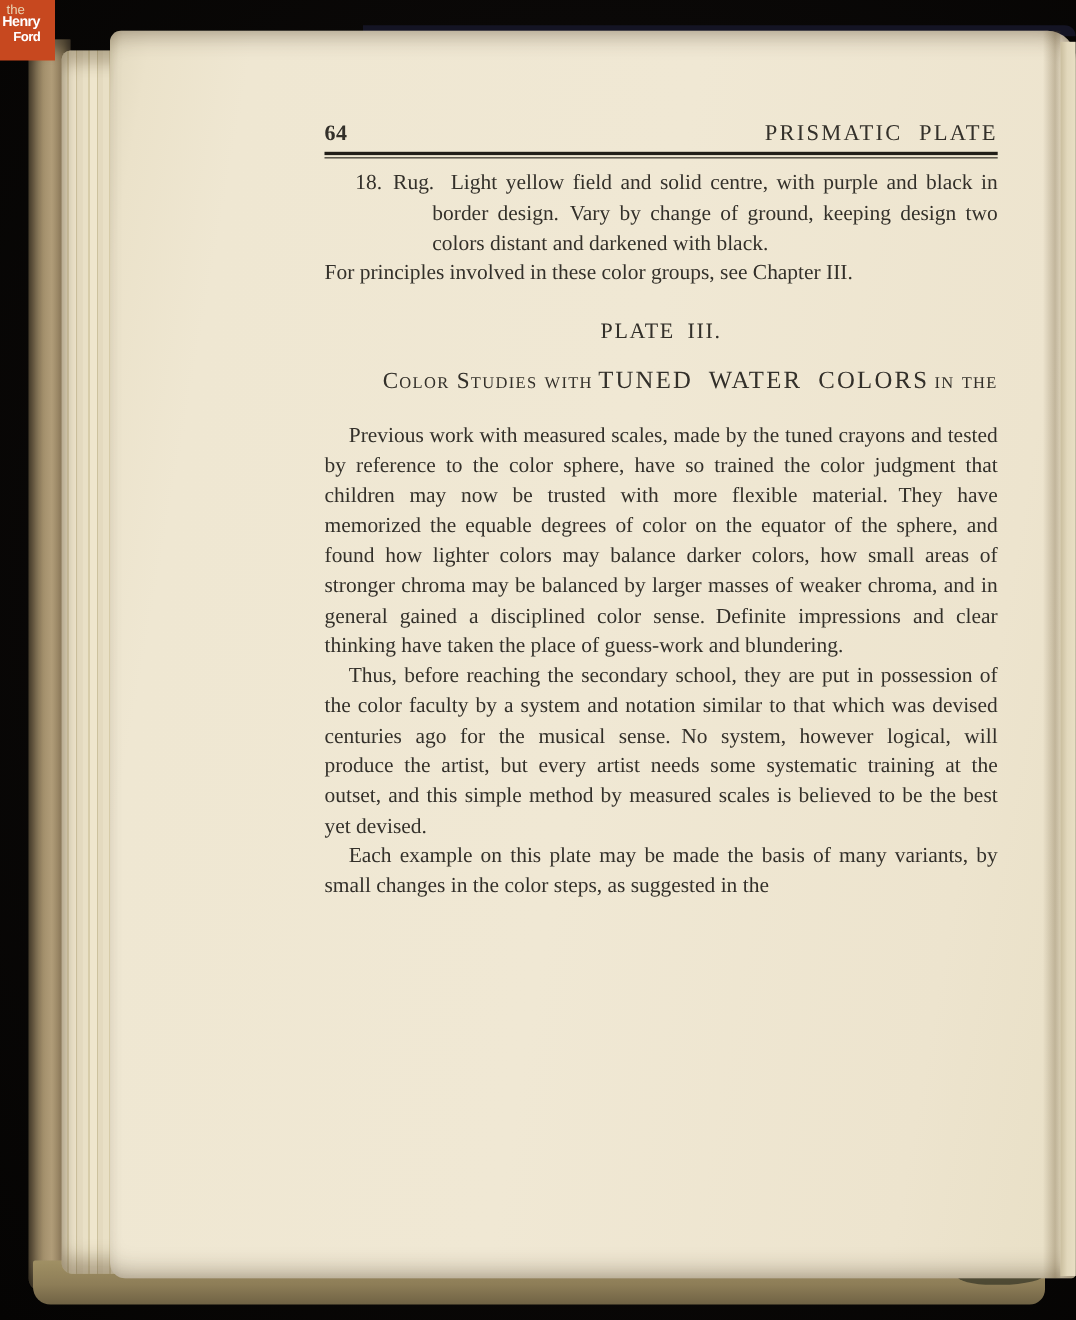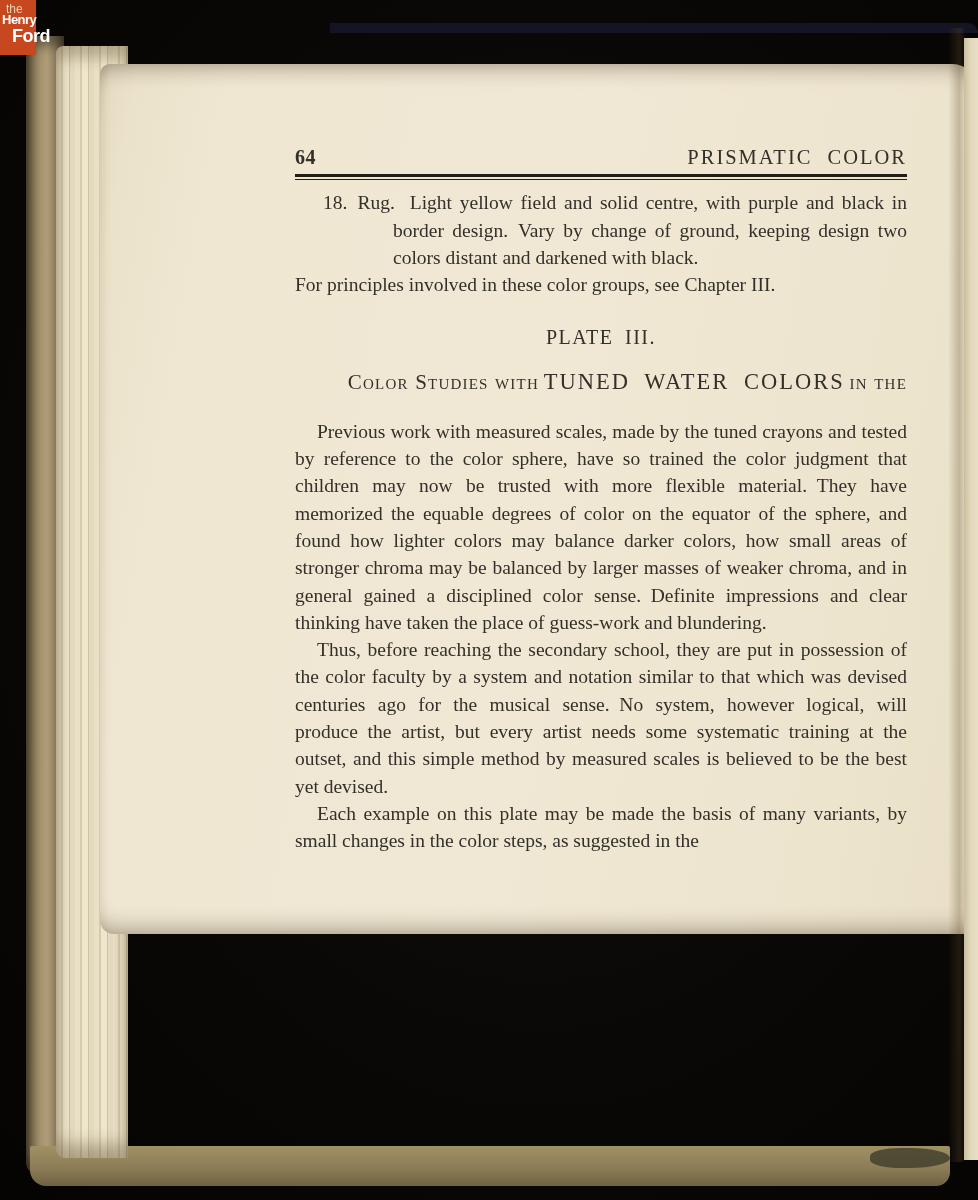--- a/index.html
+++ b/index.html
@@ -28,40 +28,39 @@
   .cover-bottom-blotch { position:absolute; left:840px; top:2px; width:80px; height:20px;
     background:#3d3c2a; border-radius:40% 50% 50% 40%; opacity:.8; }
   
   .page-stack { position:absolute; left:56px; top:46px; width:72px; height:1112px;
     background:repeating-linear-gradient(90deg,
       #e9e0c6 0 5px,#d7cca9 5px 7px,#efe6cd 7px 13px,#cdc29e 13px 14px,#e4dabf 14px 19px);
     border-radius:8px 0 0 10px;
     box-shadow:inset 0 12px 14px rgba(70,50,20,.3), inset 0 -14px 16px rgba(70,50,20,.35);
   }
   
-  .page { position:absolute; left:100px; top:28px; width:878px; height:870px;
+  .page { position:absolute; left:100px; top:28px; width:878px; height:1134px;
     background:linear-gradient(100deg,
       #d6ccaf 0px,#e5dcc3 12px,#ebe2ca 38px,#efe7d2 130px,#f0e8d4 50%,#ede4ce 84%,#e9e0c7 97%,#e5dbc1 100%);
     border-radius:10px 26px 4px 14px;
     box-shadow:inset 0 16px 20px -12px rgba(60,42,20,.38),
                inset 0 -18px 22px -14px rgba(60,42,20,.4),
                inset -10px 0 16px -10px rgba(60,42,20,.28);
-    margin-top:36px;
   }
   
   .page-crease { position:absolute; left:948px; top:28px; width:16px; height:1134px;
     background:linear-gradient(90deg, rgba(100,80,45,0) 0%, rgba(95,75,40,.3) 70%, rgba(95,75,40,.12) 100%); }
   .next-page-sliver { position:absolute; left:964px; top:38px; width:14px; height:1122px;
     background:linear-gradient(90deg,#c9bd9d 0%,#e2d8bc 45%,#e8dfc4 100%); }
   
-  .logo { position:absolute; left:0; top:0; width:36px; height:55px; background:#c7481f;
+  .logo { position:absolute; left:0; top:0; width:50px; height:55px; background:#c7481f;
     font-family:"Liberation Sans","DejaVu Sans",sans-serif; color:#fff; z-index:9; }
   .logo .l-the  { position:absolute; left:6px;  top:2px;  font-size:12px; color:#e9d4b2; font-weight:normal; }
   .logo .l-henry{ position:absolute; left:2px; top:12px; font-size:13px; font-weight:bold; letter-spacing:-.5px; }
-  .logo .l-ford { position:absolute; left:12px; top:26px; font-size:18px; font-weight:bold; letter-spacing:-.5px; }
+  .logo .l-ford { position:absolute; left:12px; top:26px; font-size:12px; font-weight:bold; letter-spacing:-.5px; }
   
   .content { position:absolute; left:195px; top:80px; width:612px;
     color:#33302a; font-size:19.5px; line-height:27.3px; text-align:justify; }
   .pg-header { display:flex; justify-content:space-between; align-items:baseline; }
   .pagenum { font-size:20px; font-weight:bold; letter-spacing:.5px; }
   .running-title { font-size:20.5px; letter-spacing:2px; word-spacing:8px; font-weight:normal; }
   .rule { margin-top:3px; height:2px; border-top:3.5px solid #211e18; border-bottom:1.5px solid #211e18; }
   .list { margin-top:9px; }
   .list-item { padding-left:98px; text-indent:-70px; }
   .li-term { margin-left:10px; }
@@ -85,21 +84,21 @@
   <div class="cover-bottom">
     <div class="cover-bottom-blotch"></div>
   </div>
   <div class="page-stack"></div>
 
   <div class="page">
     <div class="content">
 
       <div class="pg-header">
         <span class="pagenum">64</span>
-        <span class="running-title">PRISMATIC COLOR</span>
+        <span class="running-title">PRISMATIC PLATE</span>
       </div>
       <div class="rule"></div>
 
       <div class="list">
         <div class="list-item">
           <span>18.</span><span class="li-term">Rug.</span><span class="li-text">Light yellow field and solid centre, with purple and black in border design. Vary by change of ground, keeping design two colors distant and darkened with black.</span>
         </div>
         <p class="footnote">For principles involved in these color groups, see Chapter III.</p>
       </div>
 

